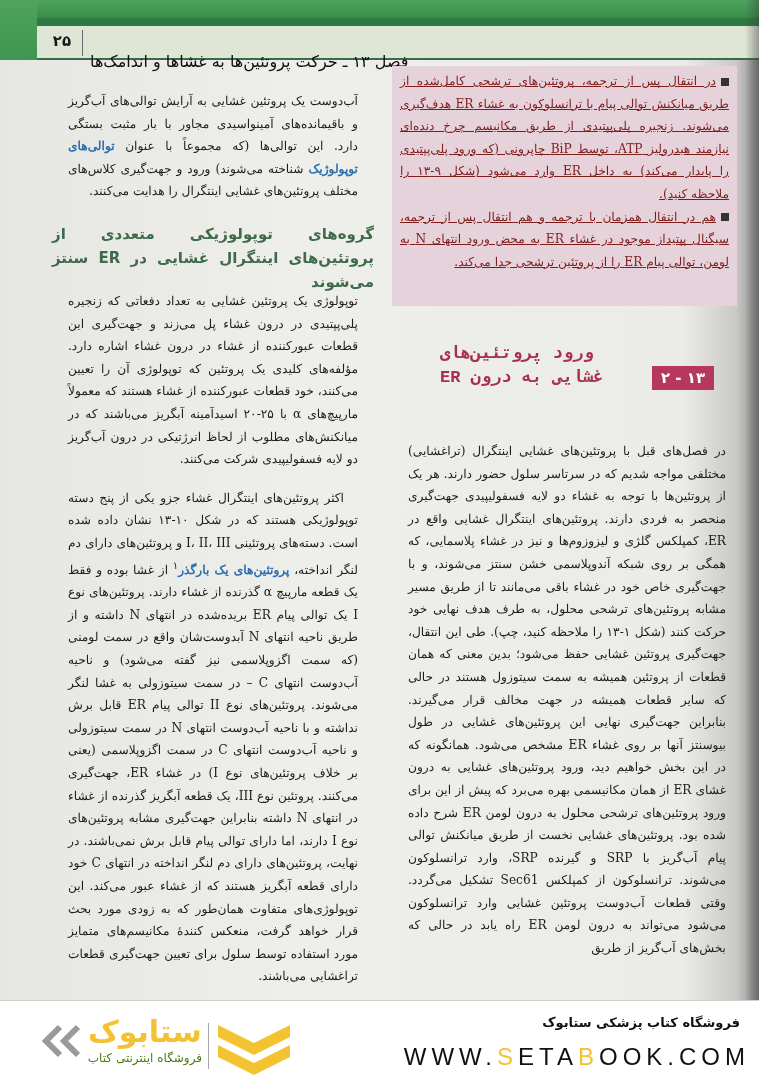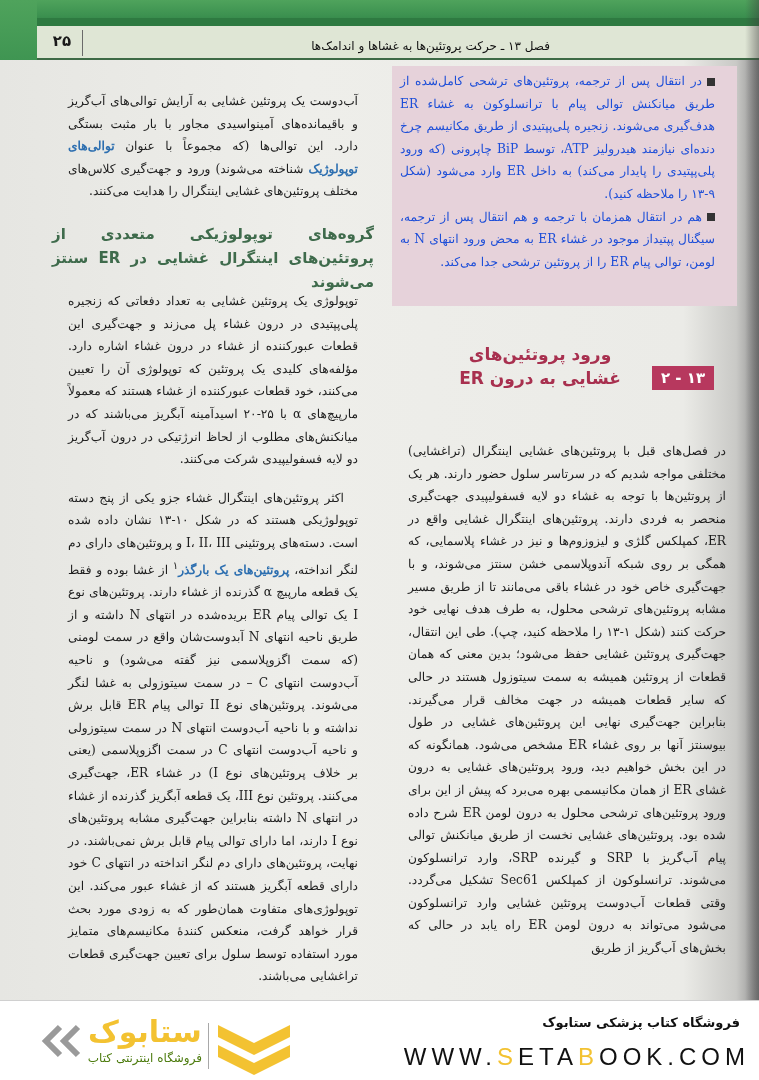--- a/index.html
+++ b/index.html
@@ -23,56 +23,56 @@
   .header-left-block {
     position: absolute; left: 0; top: 0; width: 37px; height: 60px;
     background: linear-gradient(180deg, #4fa35c, #3f9552);
   }
   .page-num {
     position: absolute; left: 44px; top: 32px; width: 36px; height: 22px;
     font-size: 15px; font-weight: bold; color: #1a1a1a; text-align: center;
   }
   .header-divider { position: absolute; left: 82px; top: 30px; width: 1px; height: 26px; background: #6a6a6a; }
   .chapter-title {
-    position: absolute; left: 90px; top: 39px; width: 460px; height: 20px;
-    direction: rtl; text-align: right; font-size: 12px; color: #111;
+    position: absolute; left: 90px; top: 52px; width: 460px; height: 20px;
+    direction: rtl; text-align: left; font-size: 16px; color: #111;
   }
   .right-edge-shadow {
     position: absolute; right: 0; top: 0; width: 14px; height: 1000px;
     background: linear-gradient(90deg, rgba(0,0,0,0), rgba(60,60,60,0.45));
   }
 
   .col {
     position: absolute; direction: rtl; text-align: justify;
     font-family: "DejaVu Serif", serif; font-size: 12.2px; line-height: 22.6px; color: #1d1d1d;
   }
   .col p { margin: 16px; }
   .col .indent { text-indent: 14px; }
   .col-left { left: 52px; top: 74px; width: 322px; }
   .col-right { left: 392px; top: 424px; width: 350px; }
 
   .highlight-box {
     position: absolute; left: 392px; top: 66px; width: 345px; height: 240px;
-    background: #e6d2da; padding: 4px 22px 4px 8px;
+    background: #e6d2da; padding: 4px 8px 4px 8px;
     direction: rtl; text-align: justify;
-    font-family: "DejaVu Serif", serif; font-size: 12.2px; line-height: 22.6px; color: #1d4ed8;
+    font-family: "DejaVu Serif", serif; font-size: 12.2px; line-height: 22.6px; color: #7f1d1d; text-decoration: underline;
   }
   .bullet { display: inline-block; width: 8px; height: 8px; background: #333; margin-left: 5px; vertical-align: middle; }
 
   .term-blue { color: #2d6fb0; font-weight: bold; }
 
   .section-badge {
     position: absolute; left: 652px; top: 346px; width: 62px; height: 24px;
     background: #b7385e; color: #fff; font-weight: bold; font-size: 15px;
     text-align: center; line-height: 24px; direction: rtl; margin-top: 20px;
   }
   .section-title {
     position: absolute; left: 440px; top: 342px; width: 200px;
-    direction: rtl; text-align: center; font-weight: bold; font-size: 17px;
-    line-height: 24px; color: #a8304f;
+    direction: rtl; text-align: left; font-weight: bold; font-size: 17px;
+    line-height: 24px; color: #a8304f; font-family: Liberation Mono, monospace;
   }
   .subsection-title {
     position: absolute; left: 52px; top: 222px; width: 322px;
     direction: rtl; text-align: justify; font-weight: bold; font-size: 15px;
     line-height: 24px; color: #3f6b4c;
   }
   .col-left-2 { left: 52px; top: 274px; width: 322px; }
 
   .footer {
     position: absolute; left: 0; top: 1000px; width: 759px; height: 80px; background: #ffffff;

